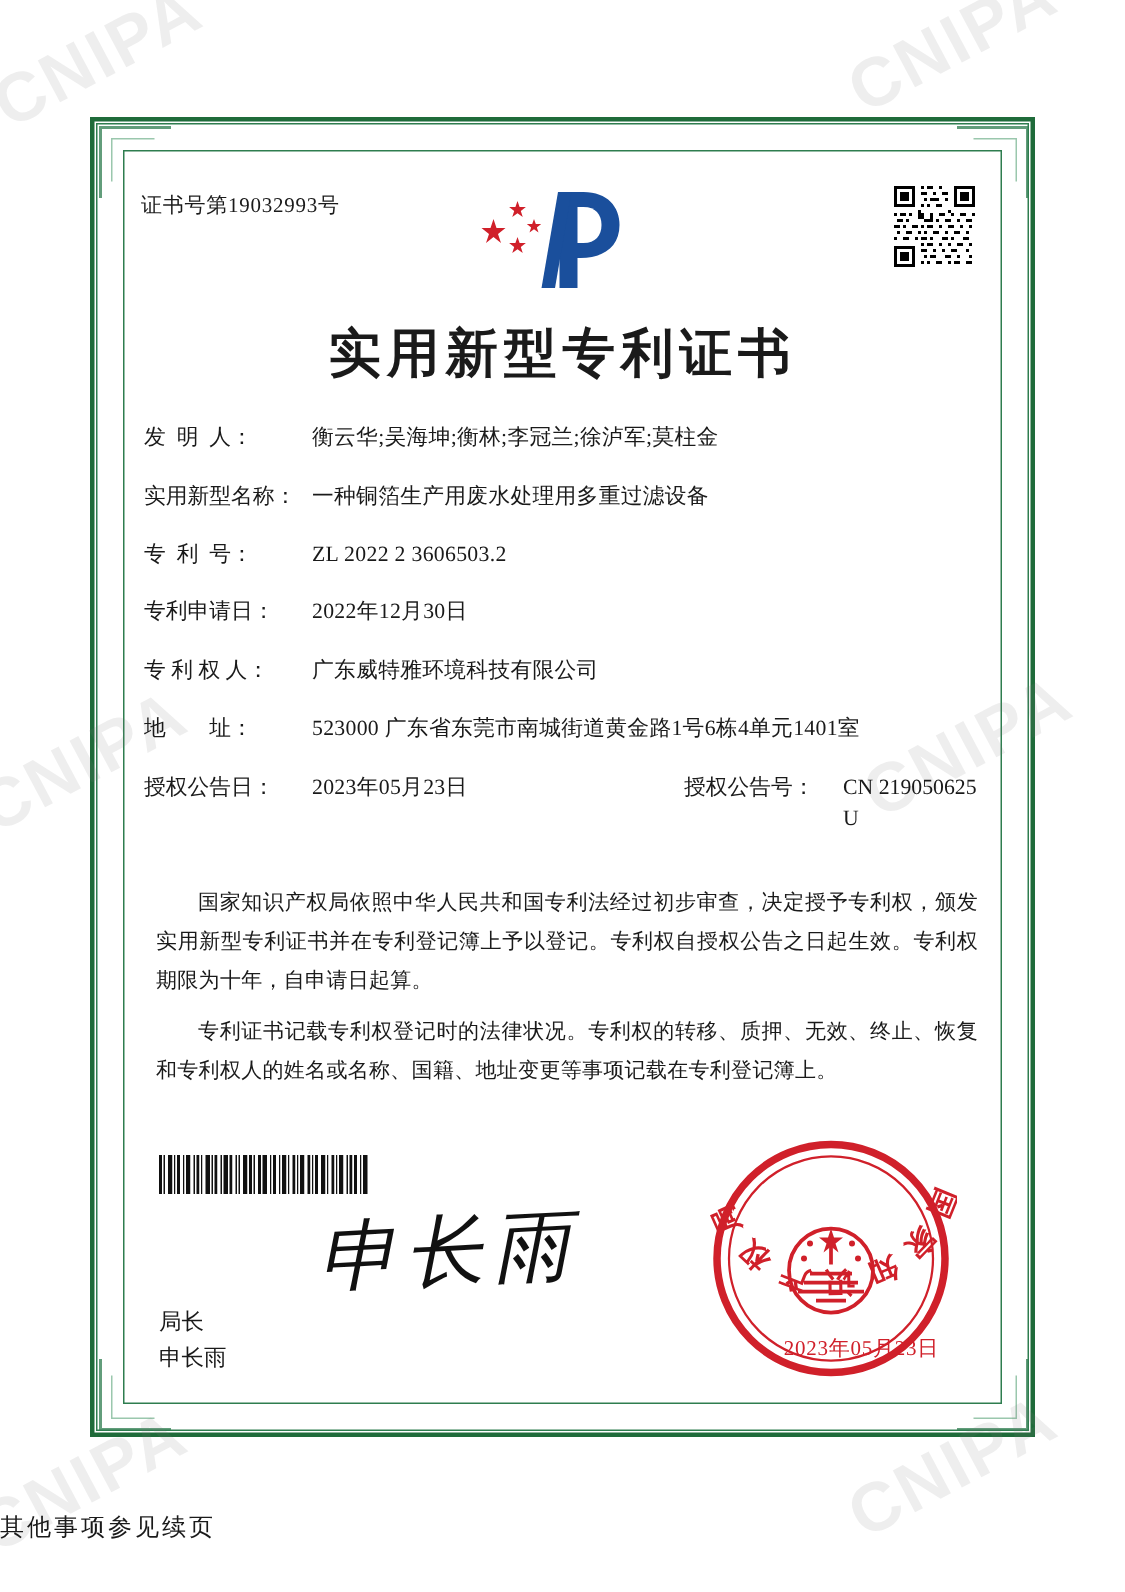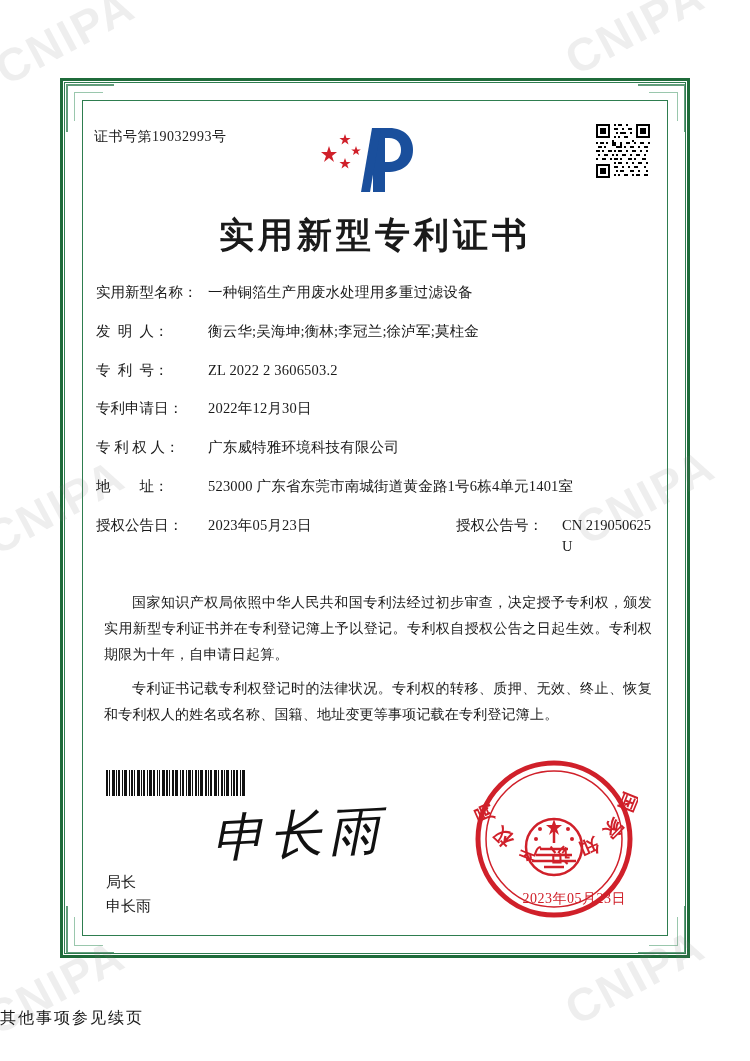--- a/index.html
+++ b/index.html
@@ -357,27 +357,27 @@
         <polygon points="57,6 66,6 55,70 46,70" fill="#1a4f9c"></polygon>
         <polygon points="57,6 62,6 52,70 46,70" fill="#d0202a" opacity="0"></polygon>
       </svg>
     </div>
 
     <div class="title">实用新型专利证书</div>
 
     <div class="fields">
 
       <div class="field-row">
+        <div class="field-label">发  明  人：</div>
+        <div class="field-value">衡云华;吴海坤;衡林;李冠兰;徐泸军;莫柱金</div>
+      </div>
+
+      <div class="field-row">
         <div class="field-label">实用新型名称：</div>
         <div class="field-value">一种铜箔生产用废水处理用多重过滤设备</div>
-      </div>
-
-      <div class="field-row">
-        <div class="field-label">发  明  人：</div>
-        <div class="field-value">衡云华;吴海坤;衡林;李冠兰;徐泸军;莫柱金</div>
       </div>
 
       <div class="field-row">
         <div class="field-label">专  利  号：</div>
         <div class="field-value">ZL 2022 2 3606503.2</div>
       </div>
 
       <div class="field-row">
         <div class="field-label">专利申请日：</div>
         <div class="field-value">2022年12月30日</div>

